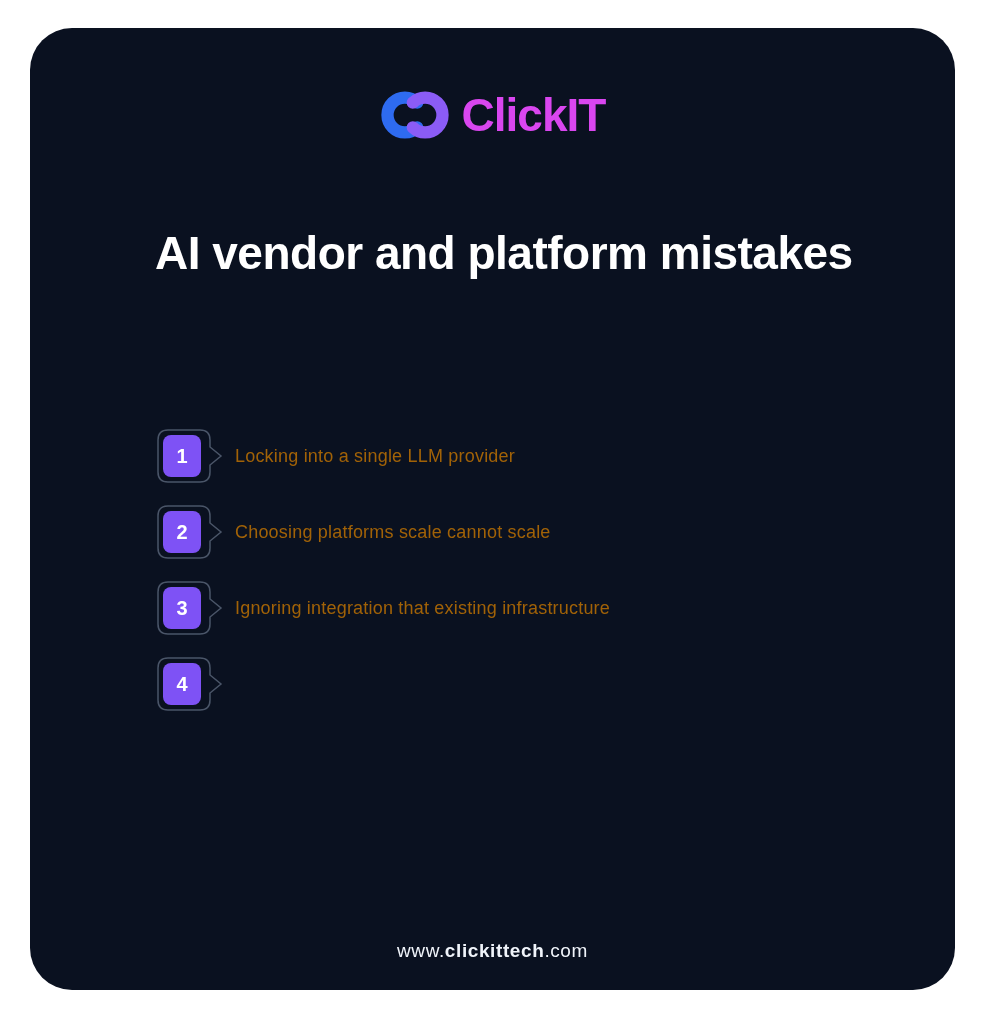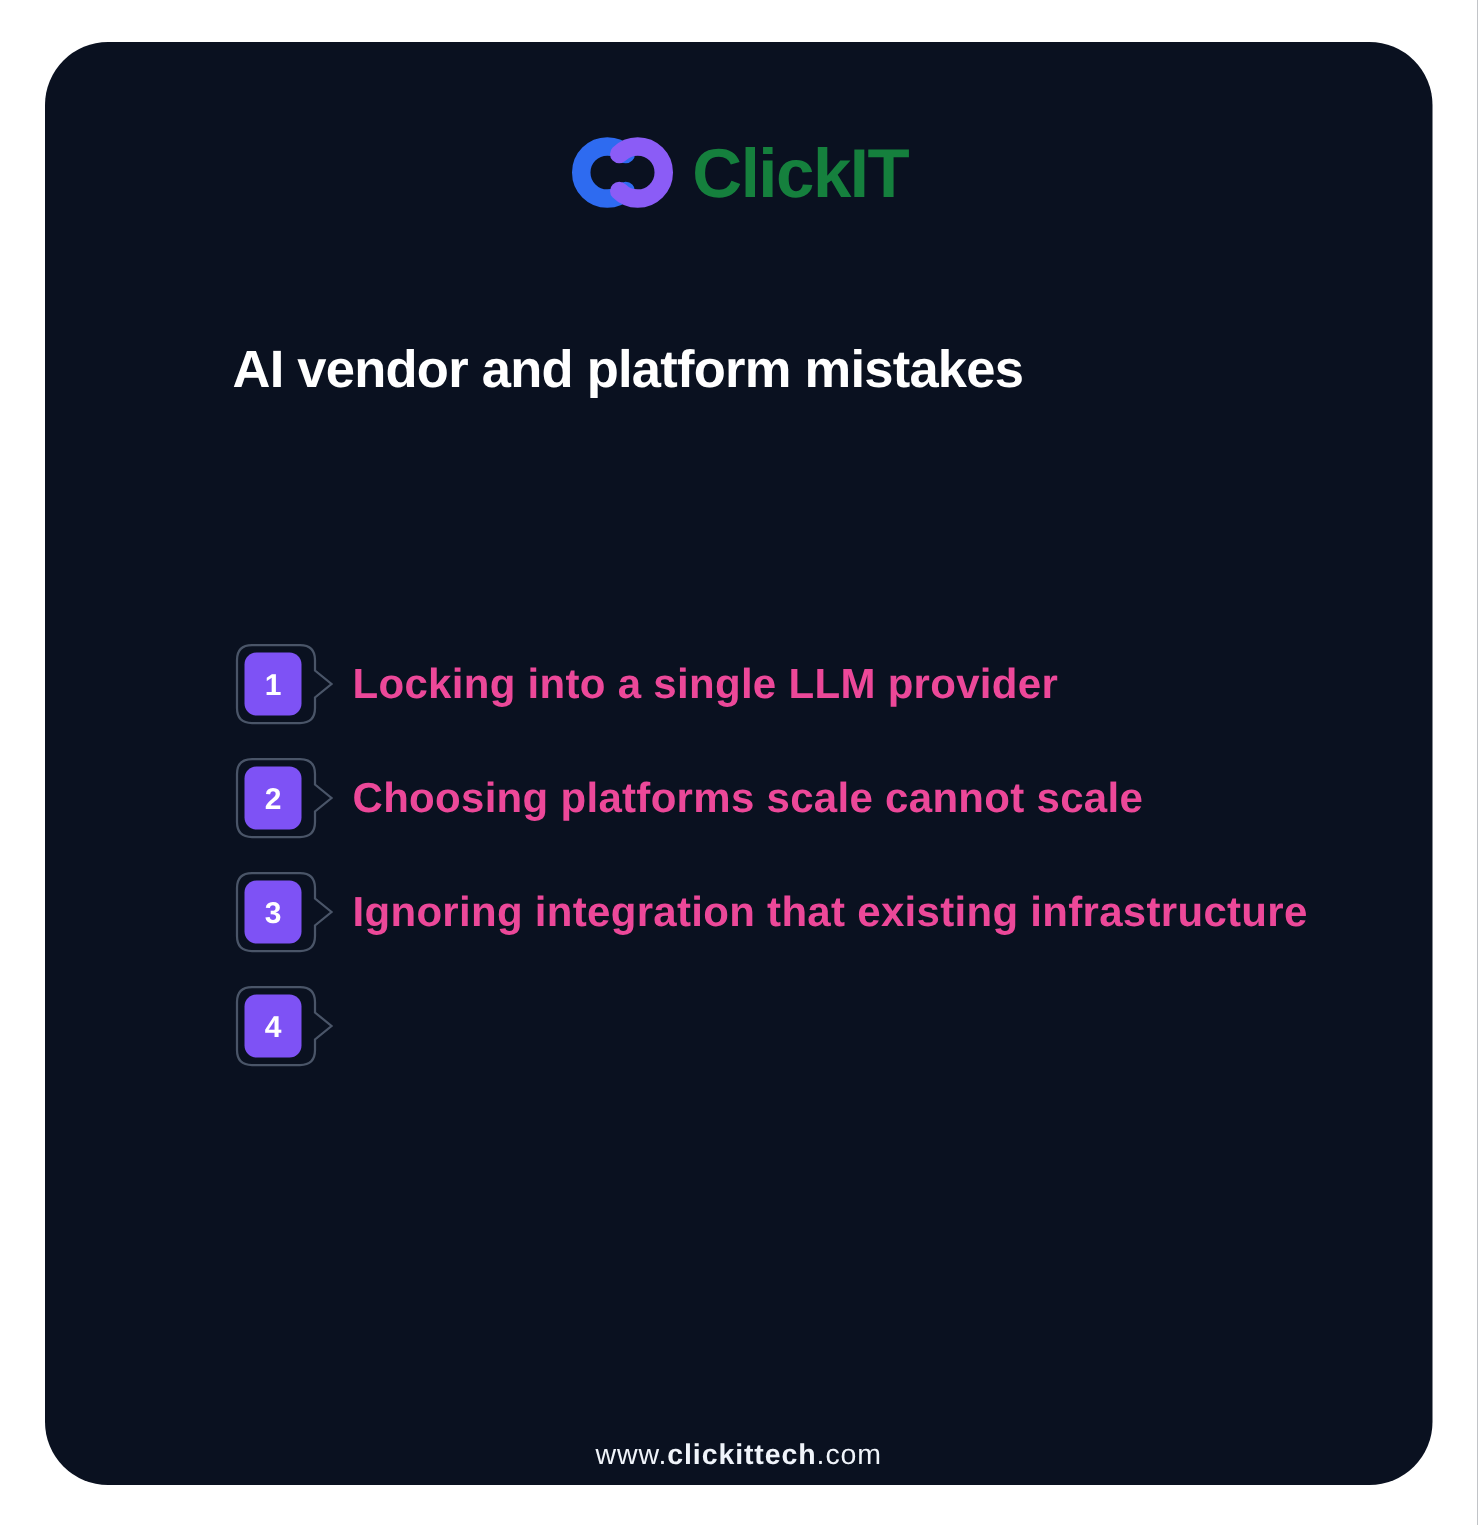--- a/index.html
+++ b/index.html
@@ -21,32 +21,32 @@
     position: absolute;
     top: 58px; left: 0;
     width: 100%;
     display: flex;
     justify-content: center;
     align-items: center;
     gap: 12px;
   }
   .logo-mark { width: 70px; height: 58px; flex: 0 0 auto; }
   .logo-text {
-    color: #15803d;
+    color: #d946ef;
     font-size: 46px;
     font-weight: 700;
     letter-spacing: -1px;
   }
   
   .title {
     position: absolute;
     left: 125px; top: 196px;
     width: 740px;
     color: #ffffff;
-    font-size: 35px;
+    font-size: 46px;
     line-height: 1.3;
     font-weight: 700;
     letter-spacing: -0.5px;
   }
   
   .list {
     position: absolute;
     left: 125px; top: 400px;
   }
   .list-row {
@@ -56,35 +56,34 @@
     margin-bottom: 20px;
   }
   .badge { width: 72px; height: 56px; flex: 0 0 auto; margin-right: 8px; }
   .badge-number {
     font-family: "Liberation Sans", sans-serif;
     font-size: 20px;
     font-weight: 700;
     fill: #ffffff;
   }
   .item-text {
-    color: #ec4899;
-    font-size: 28px;
-    font-weight: 700;
+    color: #a16207;
+    font-size: 18px;
+    font-weight: 400;
     letter-spacing: 0.2px;
   }
   
   .footer {
     position: absolute;
     top: 912px; left: 0;
     width: 100%;
     text-align: center;
     color: #f0f4fa;
     font-size: 19px;
     letter-spacing: 0.6px;
-    margin-top: 20px;
   }
   .footer .bold { font-weight: 700; }
 </style>
 </head>
 <body>
 
 <div class="card">
 
   <div class="logo-row">
     <svg class="logo-mark" viewBox="0 0 96 80" aria-hidden="true">

